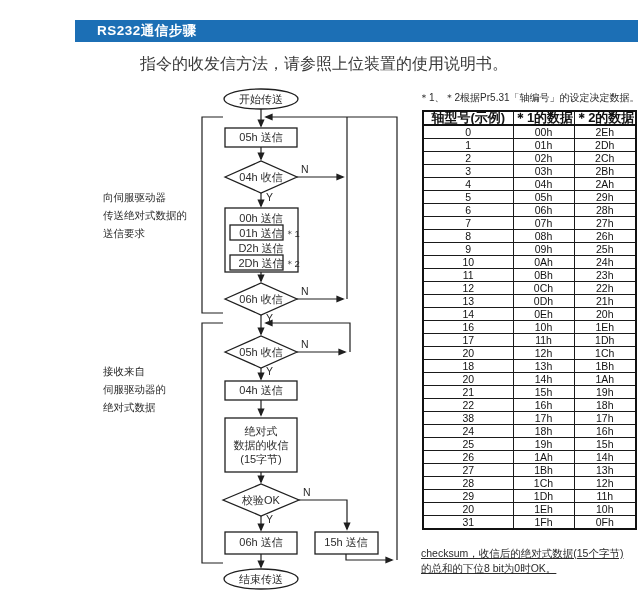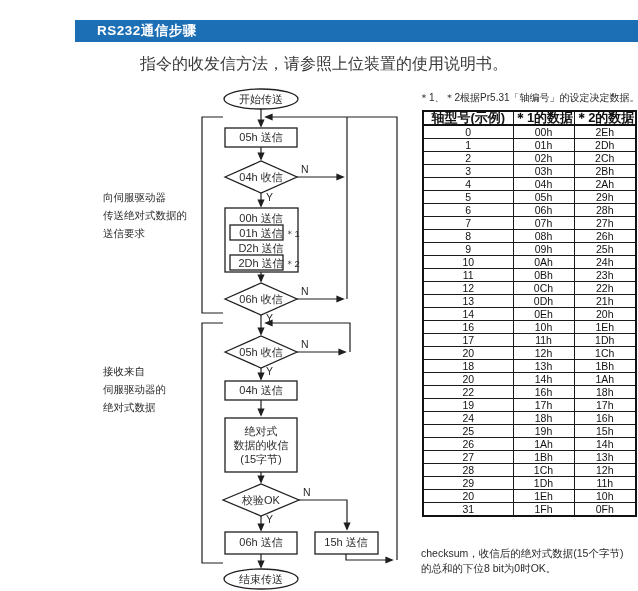--- a/index.html
+++ b/index.html
@@ -37,21 +37,21 @@
     font-size:10.5px; color:#111; border:2px solid #111;
   }
   table.axis-table th, table.axis-table td {
     border:1px solid #1a1a1a; text-align:center; padding:0;
     height:12px; line-height:12px; overflow:hidden; white-space:nowrap;
   }
   table.axis-table thead th { font-weight:bold; border-bottom:2px solid #111; font-size:13px; }
   col.c1 { width:90px; } col.c2 { width:61px; } col.c3 { width:62px; }
   .footnote {
     position:absolute; left:421px; top:546px; font-size:10.5px; line-height:15px;
-    color:#2b2b2b; white-space:nowrap;
+    color:#2b2b2b; white-space:nowrap;text-decoration:underline;
   }
 </style>
 </head>
 <body>
 
 <div class="title-bar">
   <span>RS232通信步骤</span>
 </div>
 
 <div class="subtitle">指令的收发信方法，请参照上位装置的使用说明书。</div>
@@ -285,26 +285,31 @@
         <td>18</td>
         <td>13h</td>
         <td>1Bh</td>
       </tr>
       <tr>
         <td>20</td>
         <td>14h</td>
         <td>1Ah</td>
       </tr>
       <tr>
+        <td>21</td>
+        <td>15h</td>
+        <td>19h</td>
+      </tr>
+      <tr>
         <td>22</td>
         <td>16h</td>
         <td>18h</td>
       </tr>
       <tr>
-        <td>19</td>
+        <td>38</td>
         <td>17h</td>
         <td>17h</td>
       </tr>
       <tr>
         <td>24</td>
         <td>18h</td>
         <td>16h</td>
       </tr>
       <tr>
         <td>25</td>

